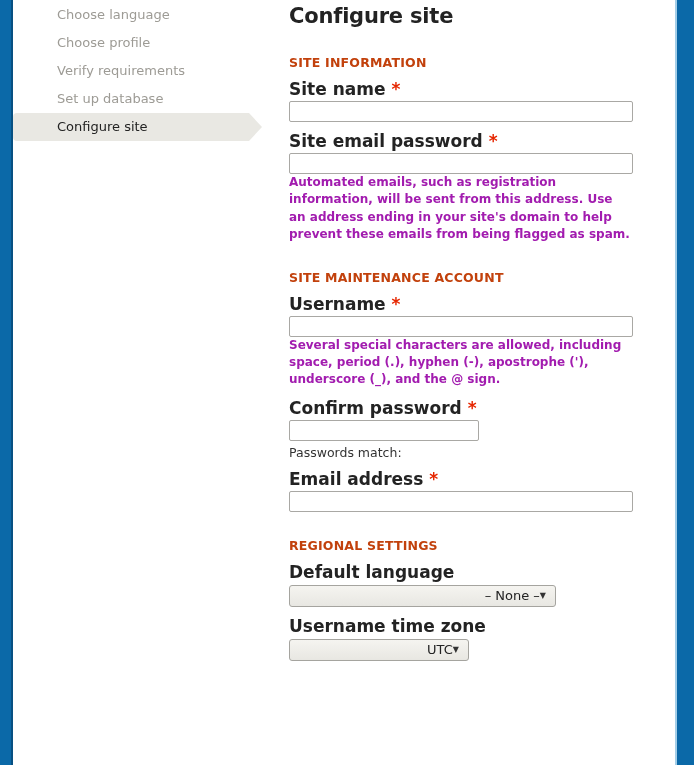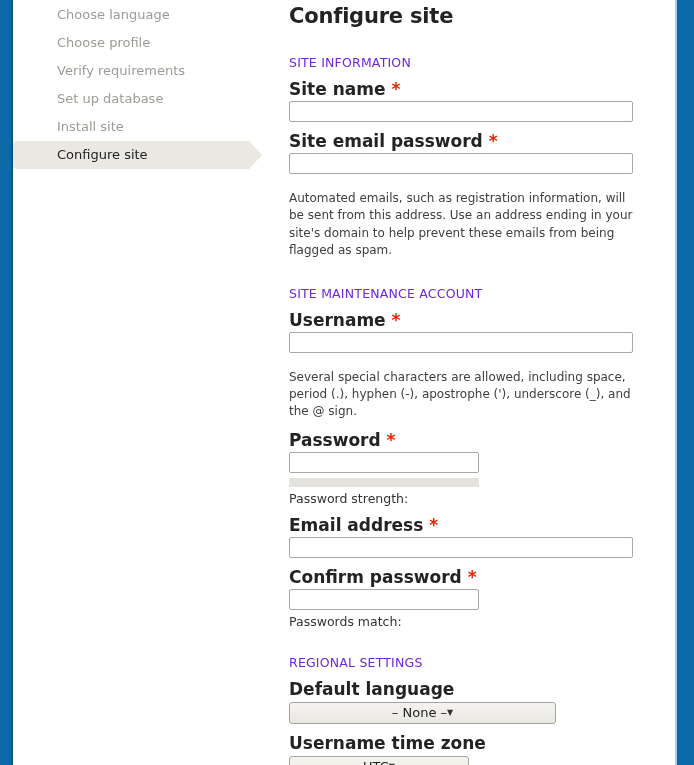--- a/index.html
+++ b/index.html
@@ -30,40 +30,40 @@
   }
   .step.active::after {
     content:""; position:absolute; right:-13px; top:0; width:0; height:0;
     border-top:14px solid transparent; border-bottom:14px solid transparent;
     border-left:13px solid #e9e8e3;
   }
   
   .content { position:absolute; left:289px; top:0; width:344px; color:#232323; }
   h1.title { font-size:21px; font-weight:bold; color:#232323; margin-top:3px; line-height:26px; letter-spacing:-.2px; }
   .section { margin-top:26px; }
-  .section-title { font-size:12.5px; font-weight:normal; color:#6d28d9; letter-spacing:.2px; }
+  .section-title { font-size:12.5px; font-weight:bold; color:#c2410c; letter-spacing:.2px; }
   .field { margin-top:11px; }
   .field-label { display:block; font-size:17px; font-weight:bold; color:#232323; line-height:16px; }
   .req { color:#e62600; font-weight:bold; }
   .text-input {
     display:block; margin-top:4px; width:100%; height:21px;
     border:1px solid #a9a8a4; border-radius:2px; background:#fff;
     font-family:inherit; font-size:13px; padding:0 6px; color:#232323;
   }
   .text-input.narrow { width:190px; }
   .help {
-    margin-top:16px; font-size:12px; line-height:1.45; color:#404040;
+    margin-top:0; font-size:12px; line-height:1.45; color:#a21caf;font-weight:bold;
   }
   .strength-bar {
     margin-top:5px; width:190px; height:9px; background:#e4e3dd; border-radius:1px;
   }
   .inline-note { margin-top:4px; font-size:12.5px; color:#333; }
   .select {
     margin-top:5px; height:22px; display:flex; align-items:center;
-    justify-content:center; padding:0 9px;
+    justify-content:flex-end; padding:0 9px;
     border:1px solid #a5a49f; border-radius:3px;
     background:linear-gradient(#f5f4f0,#e8e7e2);
     font-size:13px; color:#232323; cursor:default;
   }
   .select.country { width:267px; }
   .select.timezone { width:180px; }
   .select-arrow { font-size:8px; color:#333; line-height:1; }
 </style>
 </head>
 <body>
@@ -78,23 +78,20 @@
       <span>Choose language</span>
     </div>
     <div class="step">
       <span>Choose profile</span>
     </div>
     <div class="step">
       <span>Verify requirements</span>
     </div>
     <div class="step">
       <span>Set up database</span>
-    </div>
-    <div class="step">
-      <span>Install site</span>
     </div>
     <div class="step active">
       <span>Configure site</span>
     </div>
   </nav>
 
   <main class="content">
 
     <h1 class="title">Configure site</h1>
 
@@ -124,45 +121,36 @@
 
       <div class="field">
         <label class="field-label">
           <span>Username</span>
           <span class="req">*</span>
         </label>
         <input class="text-input" type="text" value="" style="">
         <p class="help">Several special characters are allowed, including space, period (.), hyphen (-), apostrophe ('), underscore (_), and the @ sign.</p>
       </div>
 
+
       <div class="field">
         <label class="field-label">
-          <span>Password</span>
+          <span>Confirm password</span>
           <span class="req">*</span>
         </label>
         <input class="text-input narrow" type="password" value="" style="">
-        <div class="strength-bar"></div>
-        <div class="inline-note">Password strength:</div>
+        <div class="inline-note">Passwords match:</div>
       </div>
 
       <div class="field">
         <label class="field-label">
           <span>Email address</span>
           <span class="req">*</span>
         </label>
         <input class="text-input" type="text" value="" style="">
-      </div>
-
-      <div class="field">
-        <label class="field-label">
-          <span>Confirm password</span>
-          <span class="req">*</span>
-        </label>
-        <input class="text-input narrow" type="password" value="" style="">
-        <div class="inline-note">Passwords match:</div>
       </div>
     </section>
 
     <section class="section">
       <h2 class="section-title">REGIONAL SETTINGS</h2>
 
       <div class="field">
         <label class="field-label">Default language</label>
         <div class="select country">
           <span>– None –</span>

